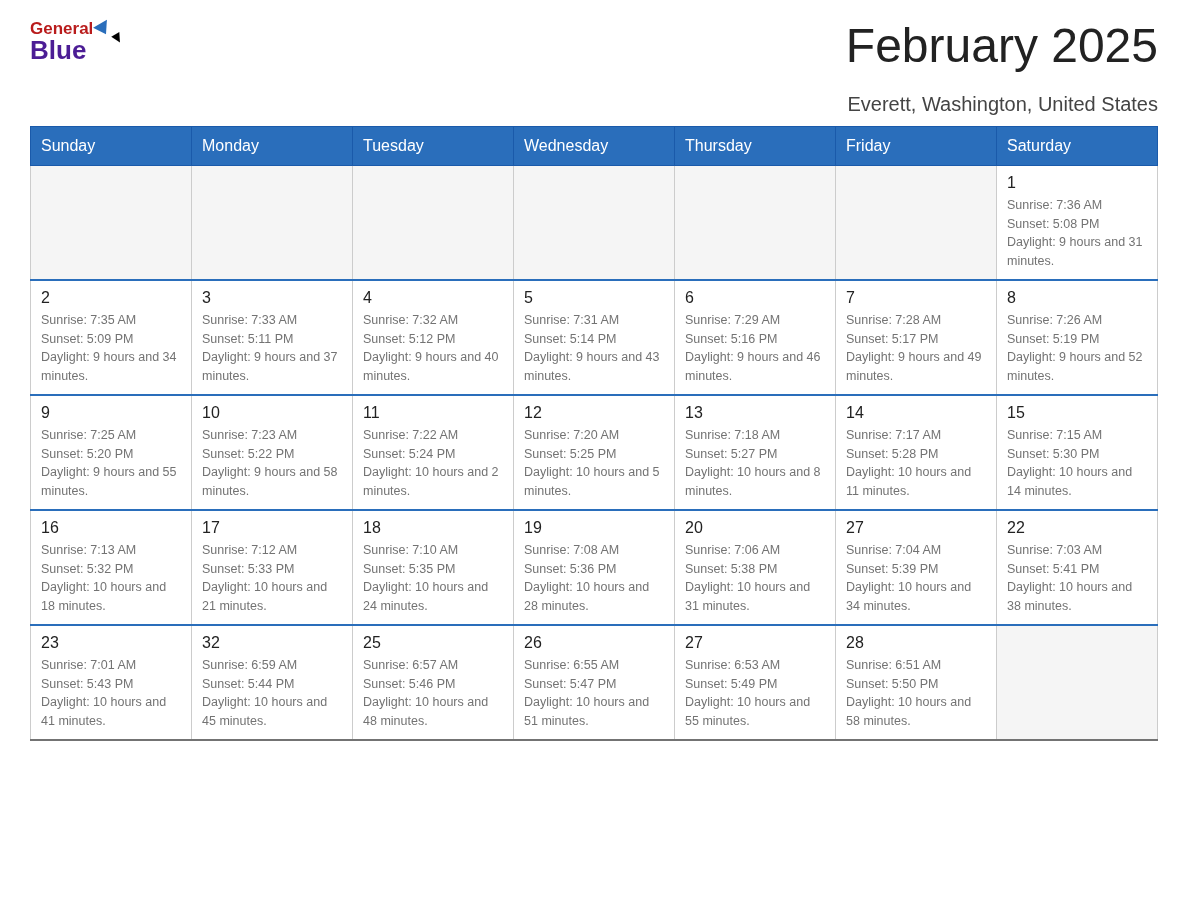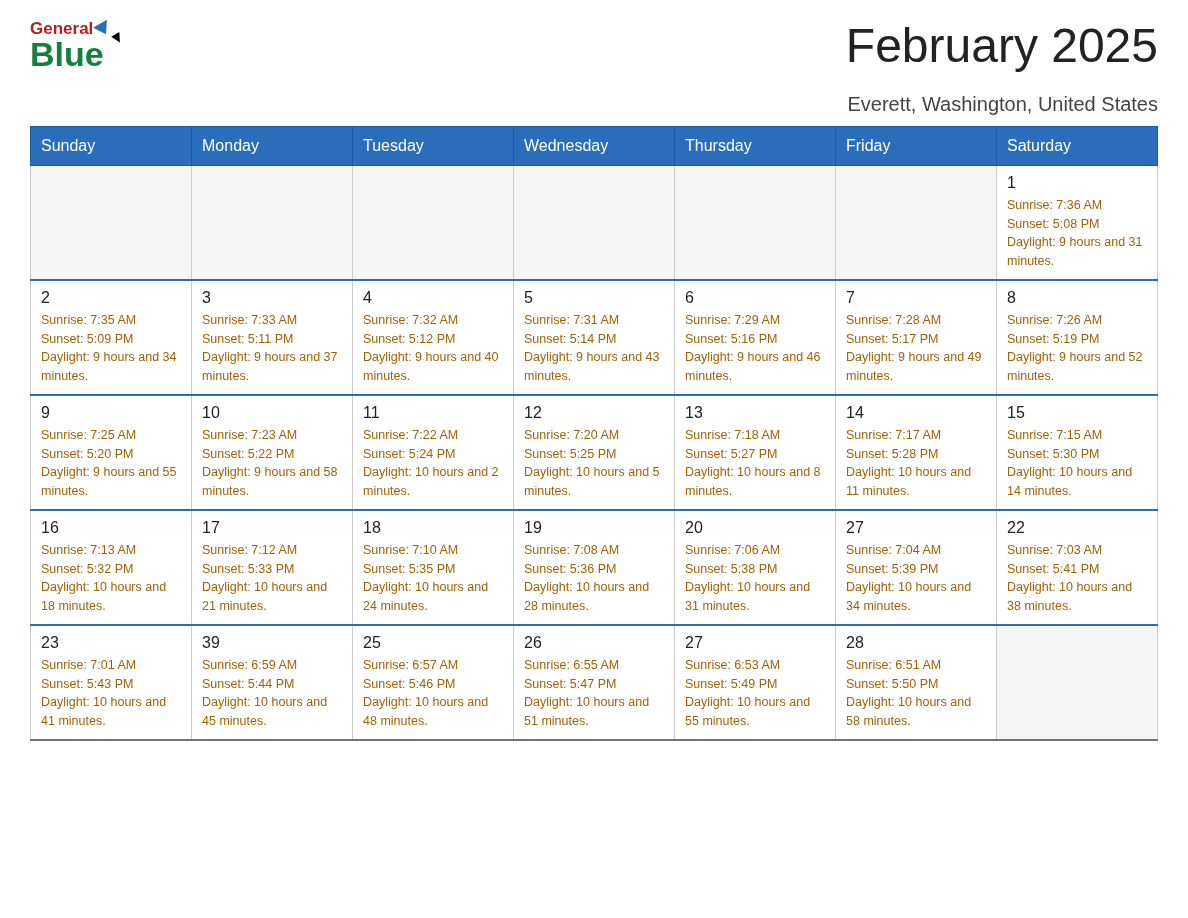--- a/index.html
+++ b/index.html
@@ -21,23 +21,23 @@
       flex-direction: column;
       align-items: flex-start;
     }
     .logo-general {
       font-size: 17px;
       font-weight: bold;
       color: #b91c1c;
       line-height: 1;
     }
     .logo-blue {
-      font-size: 34px;
+      font-size: 26px;
       font-weight: bold;
-      color: #15803d;
+      color: #4c1d95;
       line-height: 1;
     }
     .logo-arrow {
       display: inline-block;
       width: 0;
       height: 0;
       border-left: 8px solid transparent;
       border-right: 8px solid transparent;
       border-top: 12px solid #2a6ebb;
       margin-left: 2px;
@@ -91,21 +91,21 @@
       background: #f5f5f5;
     }
     .day-number {
       font-size: 16px;
       font-weight: normal;
       color: #222;
       margin-bottom: 4px;
     }
     .day-info {
       font-size: 12.5px;
-      color: #a16207;
+      color: #737373;
       line-height: 1.5;
     }
     .calendar-table tbody tr:last-child td {
       border-bottom: 2px solid #737373;
     }
     .row-divider td {
       border-top: 2px solid #2a6ebb !important;
     }
   </style>
 </head>
@@ -242,21 +242,21 @@
           <div class="day-number">22</div>
           <div class="day-info">Sunrise: 7:03 AM<br>Sunset: 5:41 PM<br>Daylight: 10 hours and 38 minutes.</div>
         </td>
       </tr>
       <tr class="row-divider">
         <td>
           <div class="day-number">23</div>
           <div class="day-info">Sunrise: 7:01 AM<br>Sunset: 5:43 PM<br>Daylight: 10 hours and 41 minutes.</div>
         </td>
         <td>
-          <div class="day-number">39</div>
+          <div class="day-number">32</div>
           <div class="day-info">Sunrise: 6:59 AM<br>Sunset: 5:44 PM<br>Daylight: 10 hours and 45 minutes.</div>
         </td>
         <td>
           <div class="day-number">25</div>
           <div class="day-info">Sunrise: 6:57 AM<br>Sunset: 5:46 PM<br>Daylight: 10 hours and 48 minutes.</div>
         </td>
         <td>
           <div class="day-number">26</div>
           <div class="day-info">Sunrise: 6:55 AM<br>Sunset: 5:47 PM<br>Daylight: 10 hours and 51 minutes.</div>
         </td>

